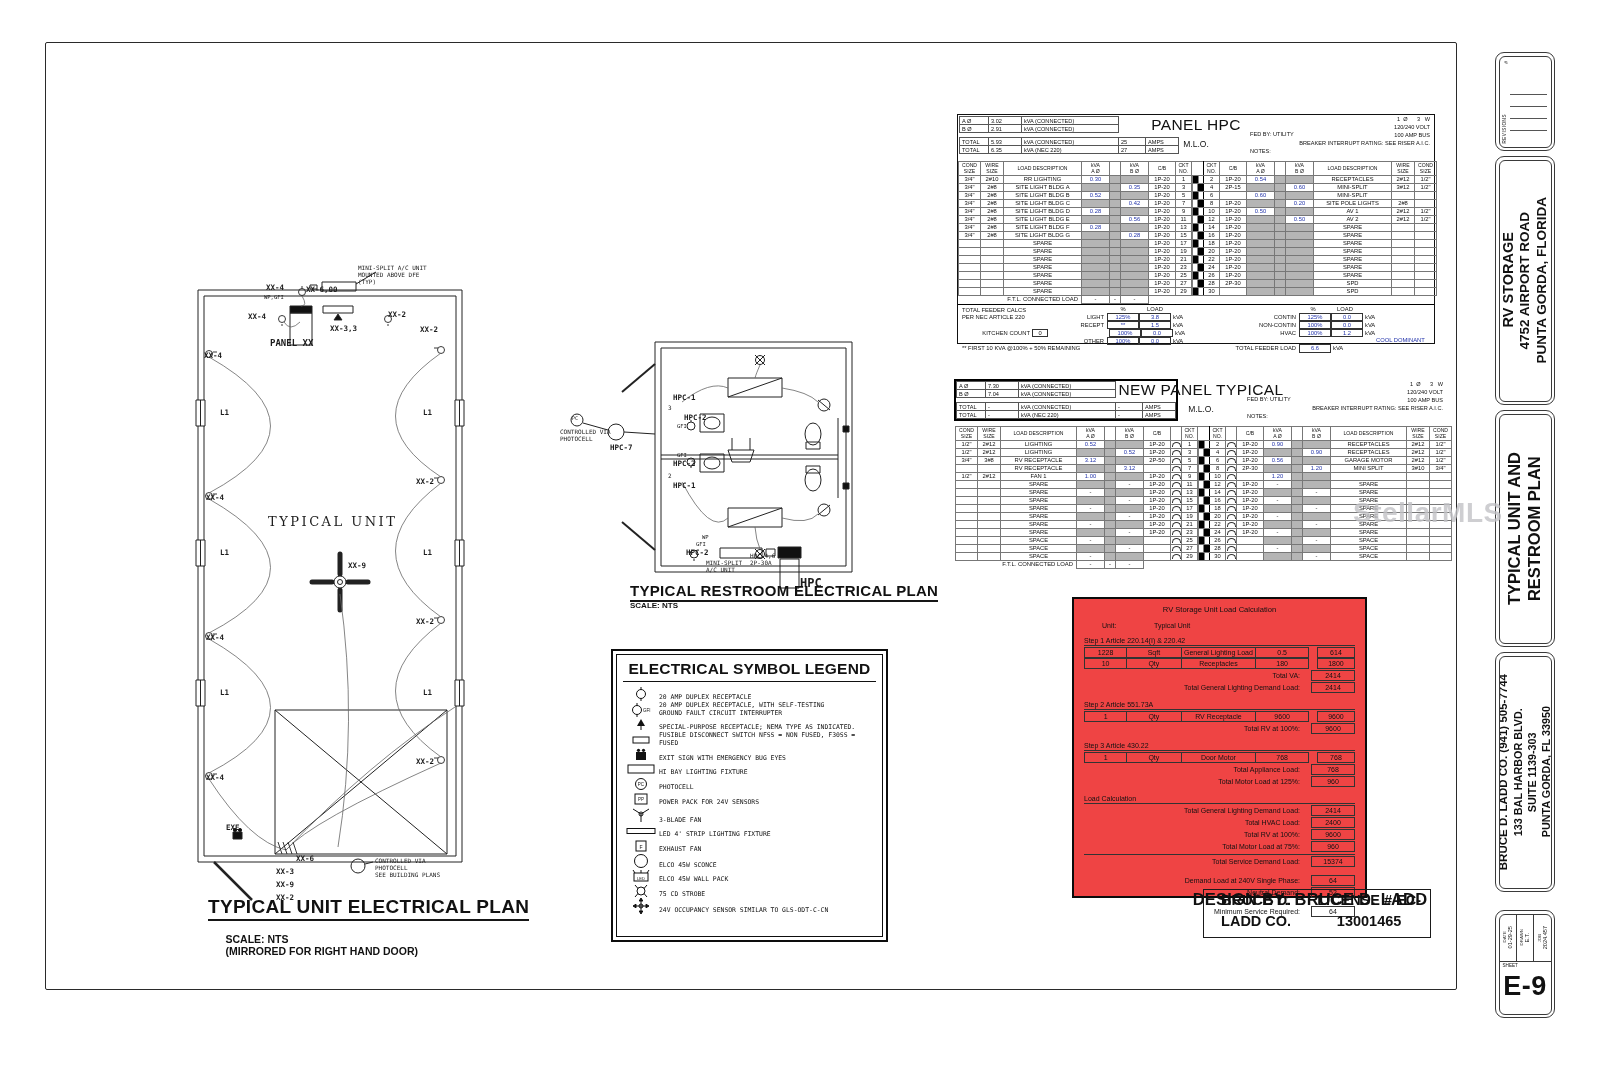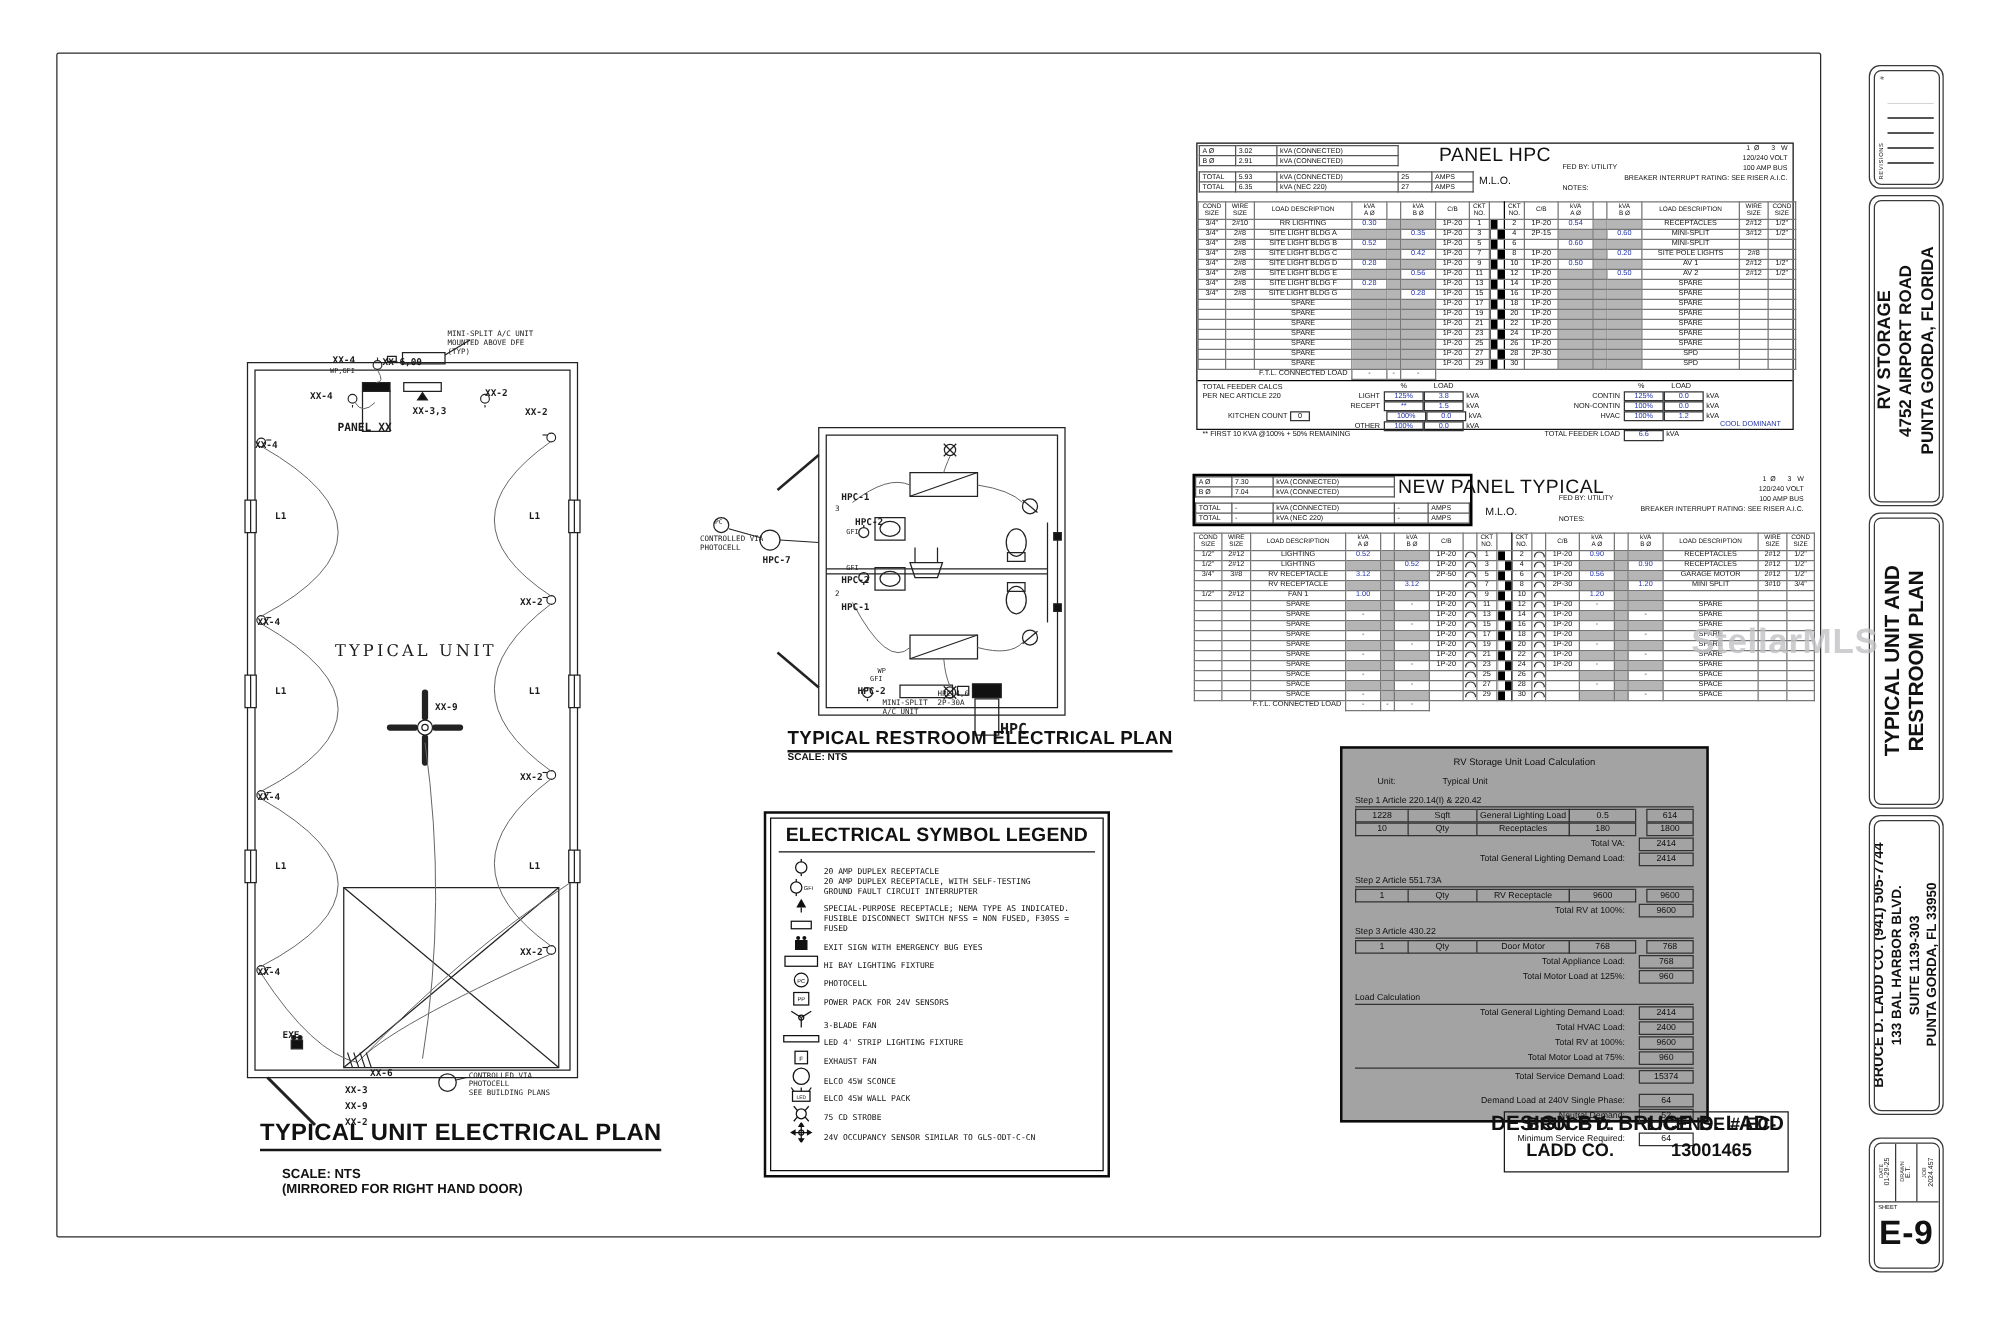--- a/index.html
+++ b/index.html
@@ -72,21 +72,21 @@
   .f-preval{width:14px;text-align:center;border:1px solid #333;height:6.5px;line-height:6.5px;}
   .f-preval.hid{border:none;}
   .f-lab{width:58px;text-align:right;padding-right:3px;}
   .f-box{width:30px;border:1px solid #333;text-align:center;color:#2233aa;height:6.5px;line-height:6.5px;}
   .f-kva{padding-left:2px;}
   .f-note{position:absolute;left:4px;top:40px;}
   .f-cool{position:absolute;left:418px;top:32px;color:#2233aa;}
   .f-totrow{position:absolute;left:250px;top:39px;display:flex;align-items:center;}
   
   #loadcalc{position:absolute;left:1072px;top:597px;width:291px;height:297px;border:2.6px solid #0b0b0b;
-        background:#a3a3a3;font-size:7px;}
+        background:#ef4444;font-size:7px;}
   #loadcalc .pad{position:absolute;inset:6px 10px;}
   .lc-title{text-align:center;font-size:7.6px;margin-bottom:8px;}
   .lc-unit{margin:0 0 8px 18px;}
   .lc-unit span.u1{display:inline-block;width:52px;}
   .lc-h{border-bottom:1px solid #333;margin-bottom:1px;padding-bottom:1px;}
   .lc-step{margin-bottom:8px;}
   .lc-row{display:flex;}
   .lc-c{border:1px solid #333;border-right:none;text-align:center;height:9px;line-height:9px;}
   .lc-c.c1{width:48px;}
   .lc-c.c2{width:62px;}

